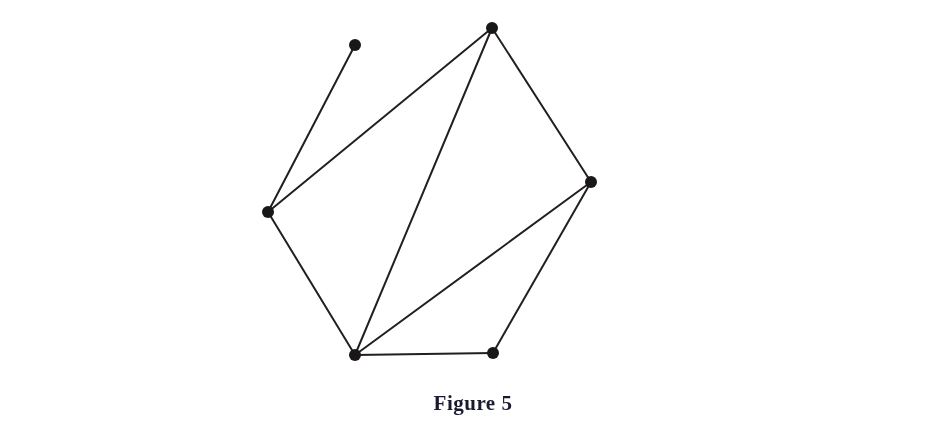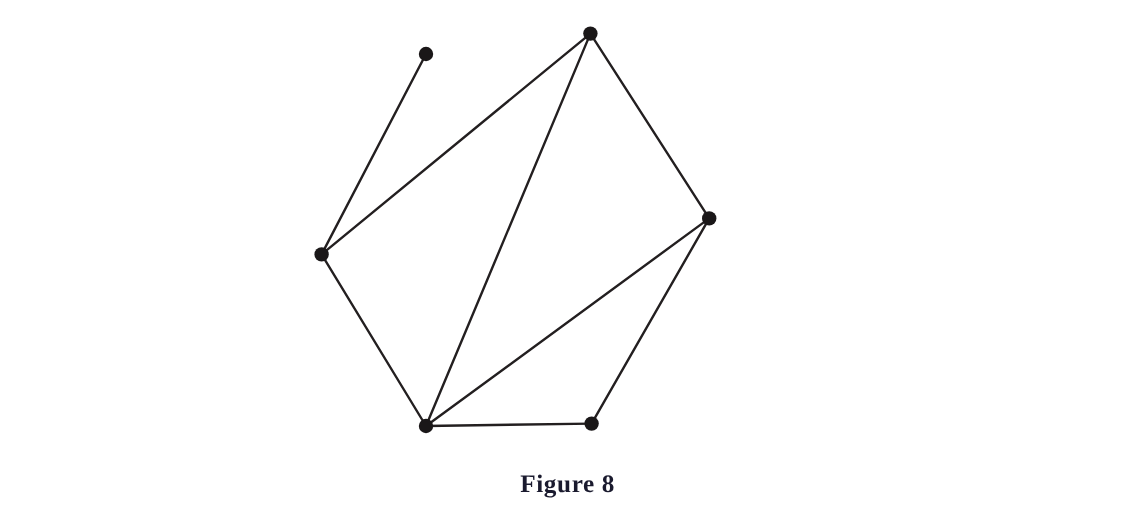--- a/index.html
+++ b/index.html
@@ -75,15 +75,15 @@
     <g id="vertex-layer">
         <circle cx="355" cy="45" r="6" class="graph-vertex" fill="#1a1718"></circle>
         <circle cx="492" cy="28" r="6" class="graph-vertex" fill="#1a1718"></circle>
         <circle cx="591" cy="182" r="6" class="graph-vertex" fill="#1a1718"></circle>
         <circle cx="268" cy="212" r="6" class="graph-vertex" fill="#1a1718"></circle>
         <circle cx="355" cy="355" r="6" class="graph-vertex" fill="#1a1718"></circle>
         <circle cx="493" cy="353" r="6" class="graph-vertex" fill="#1a1718"></circle>
       </g>
   </svg>
 
-  <div id="figure-caption">Figure 8</div>
+  <div id="figure-caption">Figure 5</div>
 
 </div>
 
 </body></html>

